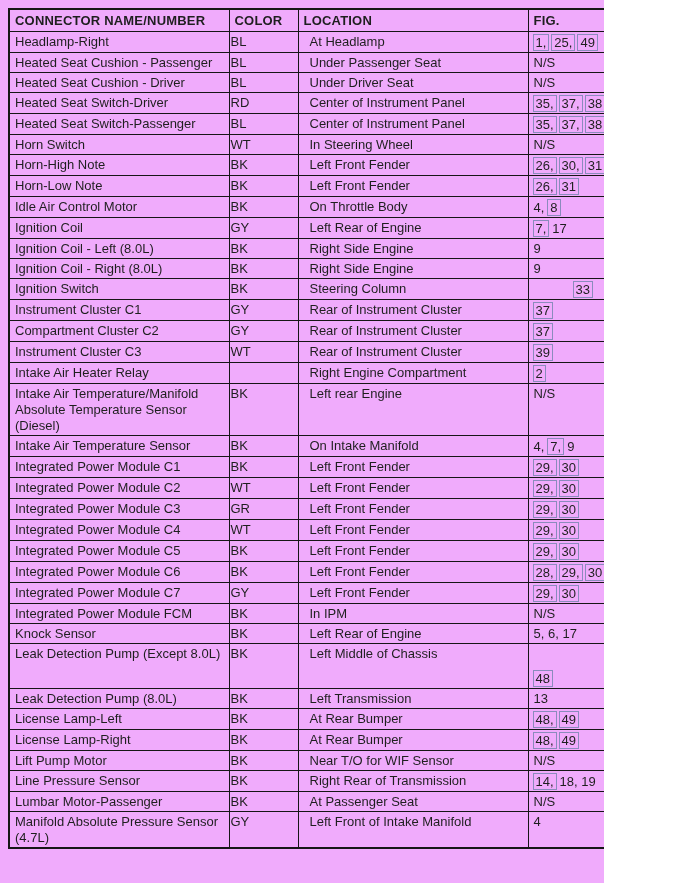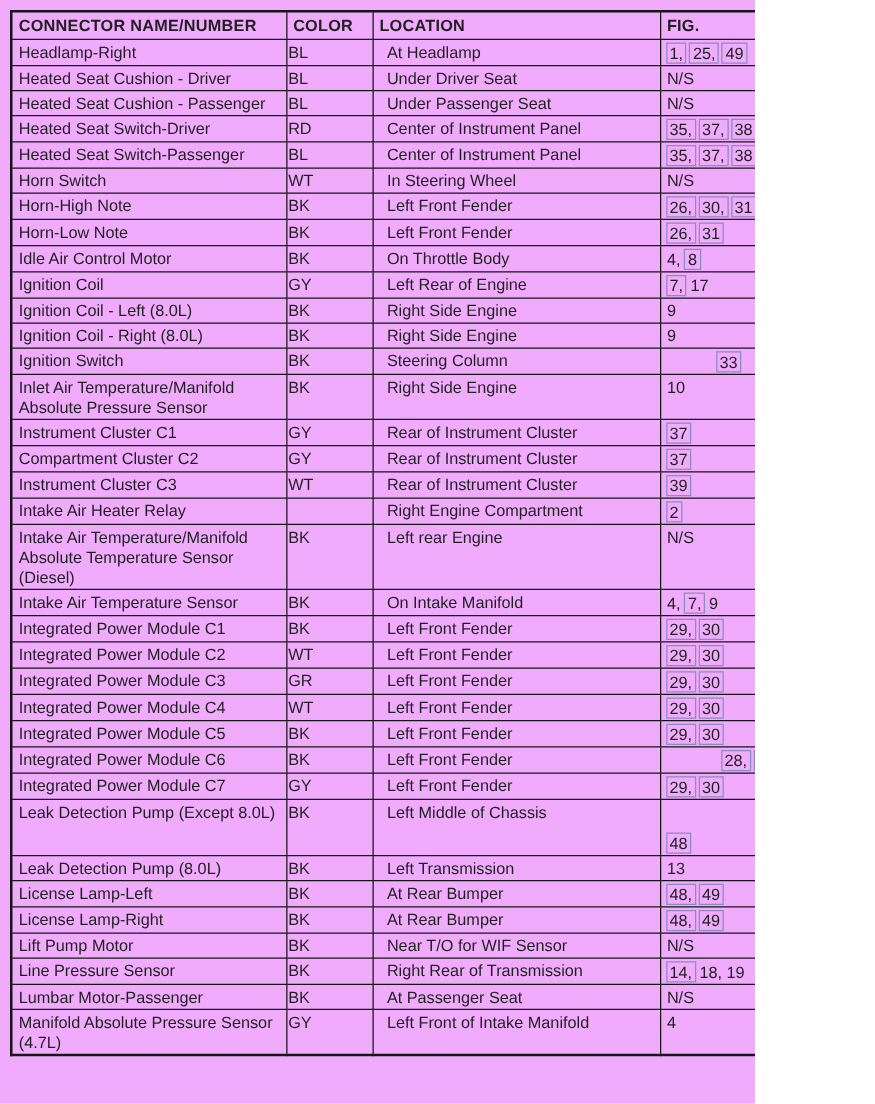--- a/index.html
+++ b/index.html
@@ -81,29 +81,29 @@
       </tr>
     </thead>
     <tbody>
         <tr>
           <td class="cell-name">Headlamp-Right</td>
           <td class="cell-color">BL</td>
           <td class="cell-loc">At Headlamp</td>
           <td class="cell-fig"><span class="fig-link" style="border-color: rgb(139, 139, 189);">1,</span><span class="fig-link" style="border-color: rgb(139, 139, 189);">25,</span><span class="fig-link" style="border-color: rgb(139, 139, 189);">49</span></td>
         </tr>
         <tr>
+          <td class="cell-name">Heated Seat Cushion - Passenger</td>
+          <td class="cell-color">BL</td>
+          <td class="cell-loc">Under Passenger Seat</td>
+          <td class="cell-fig"><span class="fig-plain">N/S</span></td>
+        </tr>
+        <tr>
           <td class="cell-name">Heated Seat Cushion - Driver</td>
           <td class="cell-color">BL</td>
           <td class="cell-loc">Under Driver Seat</td>
-          <td class="cell-fig"><span class="fig-plain">N/S</span></td>
-        </tr>
-        <tr>
-          <td class="cell-name">Heated Seat Cushion - Passenger</td>
-          <td class="cell-color">BL</td>
-          <td class="cell-loc">Under Passenger Seat</td>
           <td class="cell-fig"><span class="fig-plain">N/S</span></td>
         </tr>
         <tr>
           <td class="cell-name">Heated Seat Switch-Driver</td>
           <td class="cell-color">RD</td>
           <td class="cell-loc">Center of Instrument Panel</td>
           <td class="cell-fig"><span class="fig-link" style="border-color: rgb(139, 139, 189);">35,</span><span class="fig-link" style="border-color: rgb(139, 139, 189);">37,</span><span class="fig-link" style="border-color: rgb(139, 139, 189);">38</span></td>
         </tr>
         <tr>
           <td class="cell-name">Heated Seat Switch-Passenger</td>
@@ -153,26 +153,20 @@
           <td class="cell-loc">Right Side Engine</td>
           <td class="cell-fig"><span class="fig-plain">9</span></td>
         </tr>
         <tr>
           <td class="cell-name">Ignition Switch</td>
           <td class="cell-color">BK</td>
           <td class="cell-loc">Steering Column</td>
           <td class="cell-fig"><span class="fig-link" style="border-color: rgb(139, 139, 189); margin-left: 40px;">33</span></td>
         </tr>
         <tr>
-          <td class="cell-name">Inlet Air Temperature/Manifold Absolute Pressure Sensor</td>
-          <td class="cell-color">BK</td>
-          <td class="cell-loc">Right Side Engine</td>
-          <td class="cell-fig"><span class="fig-plain">10</span></td>
-        </tr>
-        <tr>
           <td class="cell-name">Instrument Cluster C1</td>
           <td class="cell-color">GY</td>
           <td class="cell-loc">Rear of Instrument Cluster</td>
           <td class="cell-fig"><span class="fig-link" style="border-color: rgb(139, 139, 189);">37</span></td>
         </tr>
         <tr>
           <td class="cell-name">Compartment Cluster C2</td>
           <td class="cell-color">GY</td>
           <td class="cell-loc">Rear of Instrument Cluster</td>
           <td class="cell-fig"><span class="fig-link" style="border-color: rgb(139, 139, 189);">37</span></td>
@@ -228,27 +222,39 @@
         <tr>
           <td class="cell-name">Integrated Power Module C5</td>
           <td class="cell-color">BK</td>
           <td class="cell-loc">Left Front Fender</td>
           <td class="cell-fig"><span class="fig-link" style="border-color: rgb(139, 139, 189);">29,</span><span class="fig-link" style="border-color: rgb(139, 139, 189);">30</span></td>
         </tr>
         <tr>
           <td class="cell-name">Integrated Power Module C6</td>
           <td class="cell-color">BK</td>
           <td class="cell-loc">Left Front Fender</td>
-          <td class="cell-fig"><span class="fig-link" style="border-color: rgb(139, 139, 189); margin-left: 44px;">28,</span><span class="fig-link" style="border-color: rgb(139, 139, 189);">29,</span><span class="fig-link" style="border-color: rgb(139, 139, 189);">30</span></td>
+          <td class="cell-fig"><span class="fig-link" style="border-color: rgb(139, 139, 189);">28,</span><span class="fig-link" style="border-color: rgb(139, 139, 189);">29,</span><span class="fig-link" style="border-color: rgb(139, 139, 189);">30</span></td>
         </tr>
         <tr>
           <td class="cell-name">Integrated Power Module C7</td>
           <td class="cell-color">GY</td>
           <td class="cell-loc">Left Front Fender</td>
           <td class="cell-fig"><span class="fig-link" style="border-color: rgb(139, 139, 189);">29,</span><span class="fig-link" style="border-color: rgb(139, 139, 189);">30</span></td>
+        </tr>
+        <tr>
+          <td class="cell-name">Integrated Power Module FCM</td>
+          <td class="cell-color">BK</td>
+          <td class="cell-loc">In IPM</td>
+          <td class="cell-fig"><span class="fig-plain">N/S</span></td>
+        </tr>
+        <tr>
+          <td class="cell-name">Knock Sensor</td>
+          <td class="cell-color">BK</td>
+          <td class="cell-loc">Left Rear of Engine</td>
+          <td class="cell-fig"><span class="fig-plain">5, 6, 17</span></td>
         </tr>
         <tr>
           <td class="cell-name">Leak Detection Pump (Except 8.0L)</td>
           <td class="cell-color">BK</td>
           <td class="cell-loc">Left Middle of Chassis</td>
           <td class="cell-fig"><span class="fig-link" style="border-color: rgb(139, 139, 189); margin-top: 24px;">48</span></td>
         </tr>
         <tr>
           <td class="cell-name">Leak Detection Pump (8.0L)</td>
           <td class="cell-color">BK</td>

